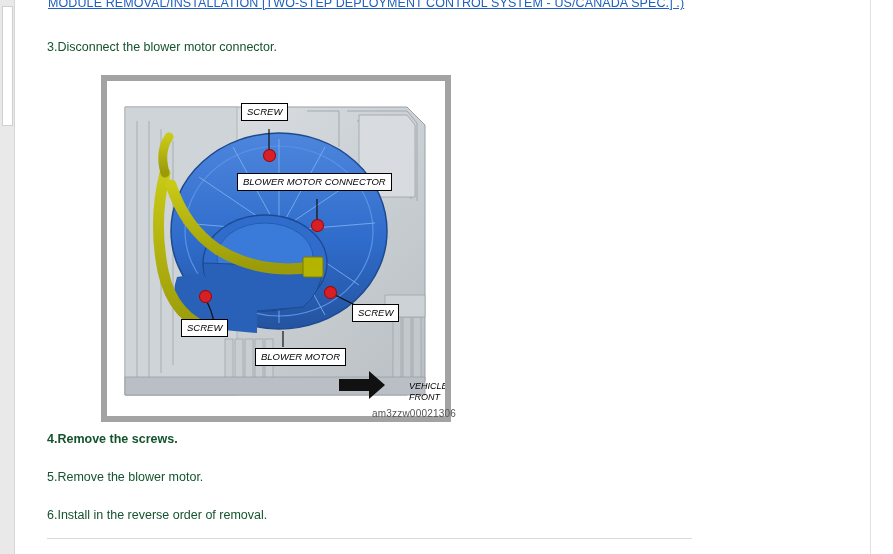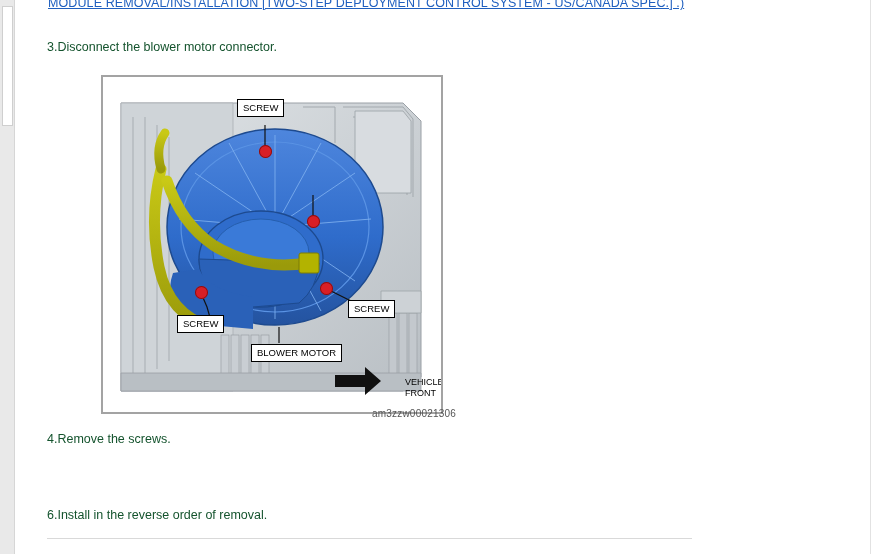--- a/index.html
+++ b/index.html
@@ -65,34 +65,35 @@
   }
 
   .step {
     position: absolute;
     left: 33px;
     font-size: 12.5px;
     color: #14532d;
     white-space: nowrap;
   }
   .step-3 { top: 40px; }
-  .step-4 { top: 432px; }
+  .step-4 { top: 432px; font-weight: bold; }
   .step-5 { top: 470px; }
   .step-6 { top: 508px; }
 
   
   #figure {
     position: absolute;
     left: 87px;
     top: 75px;
     width: 338px;
     height: 335px;
-    border: 2px solid #a3a3a3;
+    border: 6px solid #a3a3a3;
     background: #ffffff;
     overflow: hidden;
+    font-style: italic;
   }
   #figure-caption-id {
     position: absolute;
     left: 358px;
     top: 408px;
     font-size: 10px;
     color: #555555;
     letter-spacing: 0.2px;
   }
 
@@ -257,28 +258,30 @@
         <path d="M176 266 L176 250"></path>
       </g>
     </svg>
 
     <div class="dot" style="left:156px; top:68px;"></div>
     <div class="dot" style="left:204px; top:138px;"></div>
     <div class="dot" style="left:217px; top:205px;"></div>
     <div class="dot" style="left:92px; top:209px;"></div>
 
     <div class="fig-label lbl-screw-top">SCREW</div>
+    <div class="fig-label lbl-connector">BLOWER MOTOR CONNECTOR</div>
     <div class="fig-label lbl-screw-right">SCREW</div>
     <div class="fig-label lbl-screw-bottom">SCREW</div>
     <div class="fig-label lbl-blower-motor">BLOWER MOTOR</div>
     <div class="fig-label lbl-vehicle-front">VEHICLE
 FRONT</div>
   </div>
 
   <div id="figure-caption-id">am3zzw00021306</div>
 
   <div class="step step-4">4.Remove the screws.</div>
+  <div class="step step-5">5.Remove the blower motor.</div>
   <div class="step step-6">6.Install in the reverse order of removal.</div>
 
   <div class="bottom-rule"></div>
 </div>
 
 <div id="right-edge"></div>
 
 </body></html>

